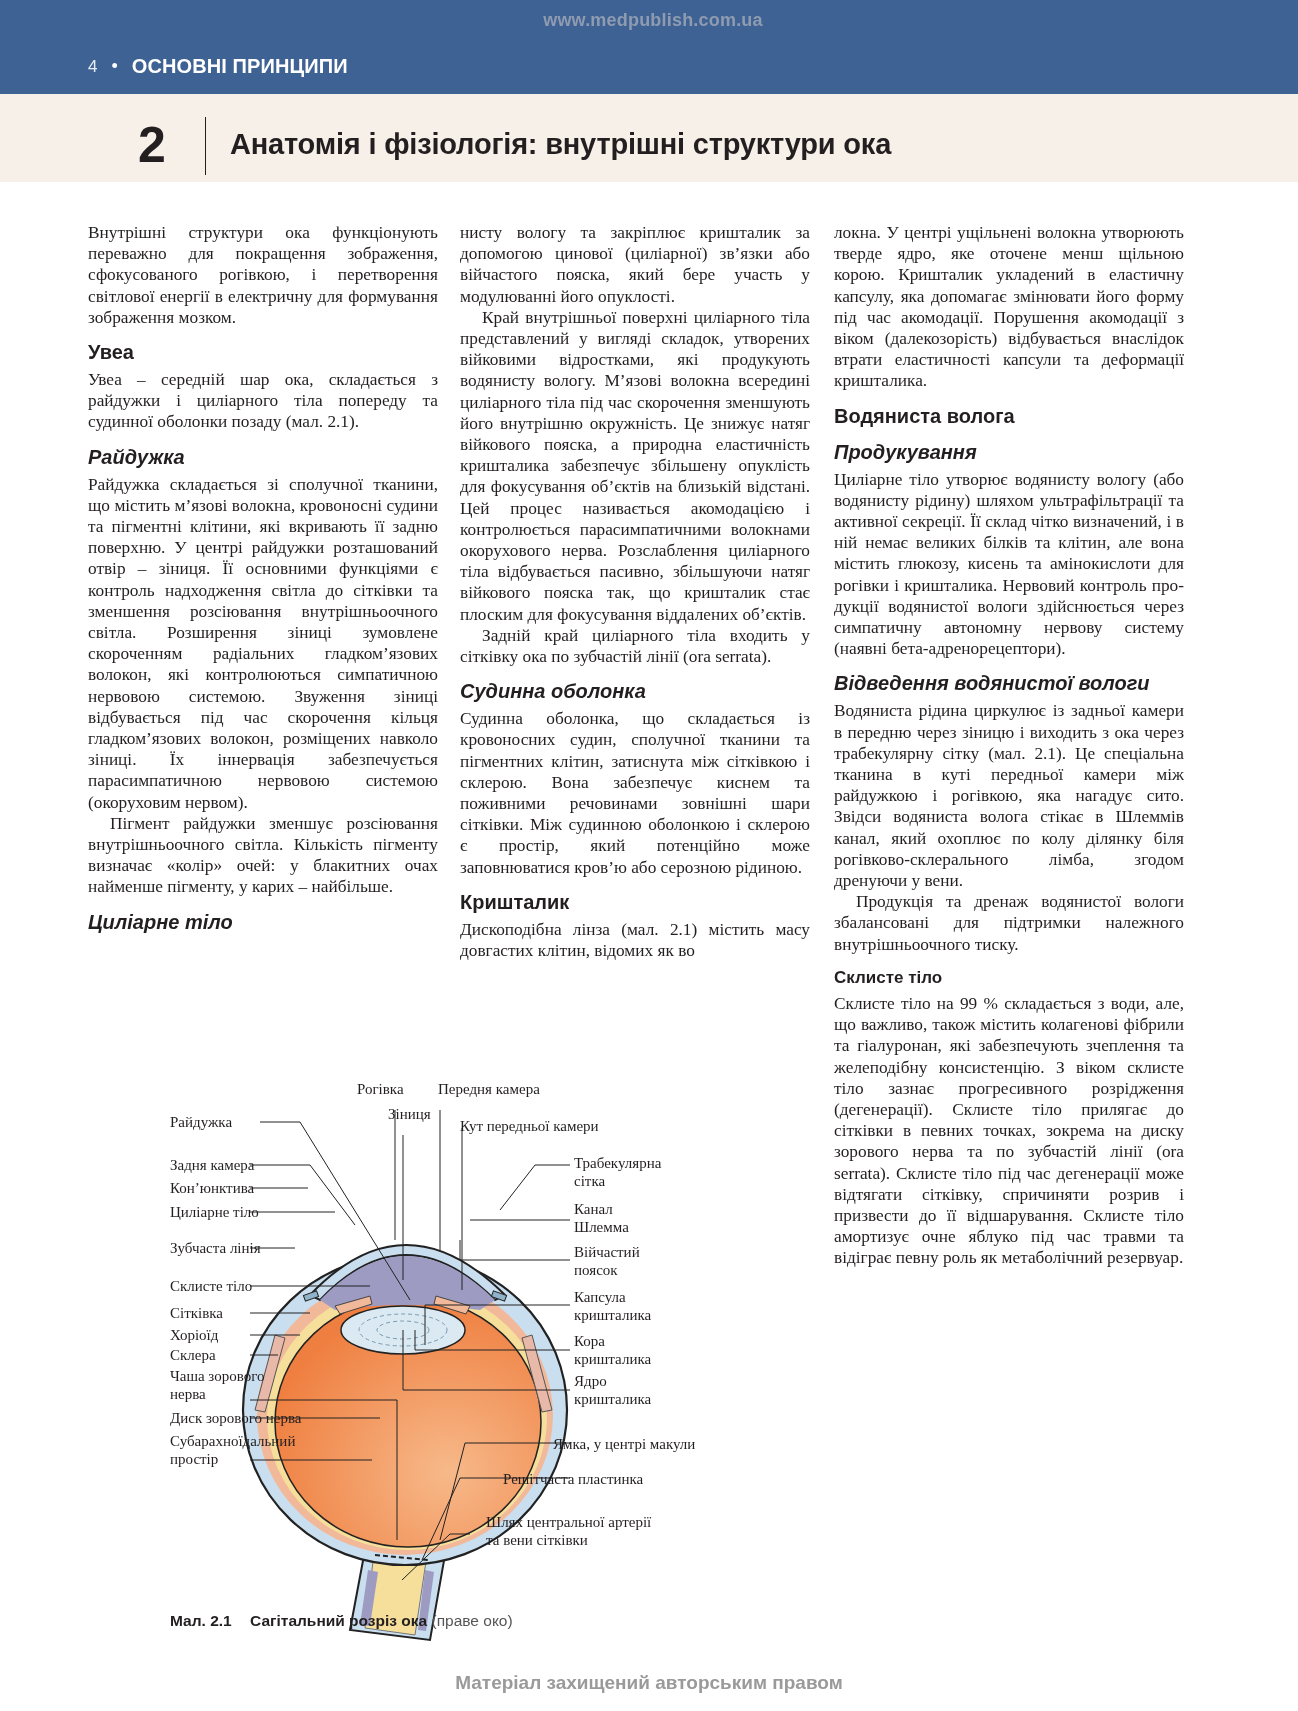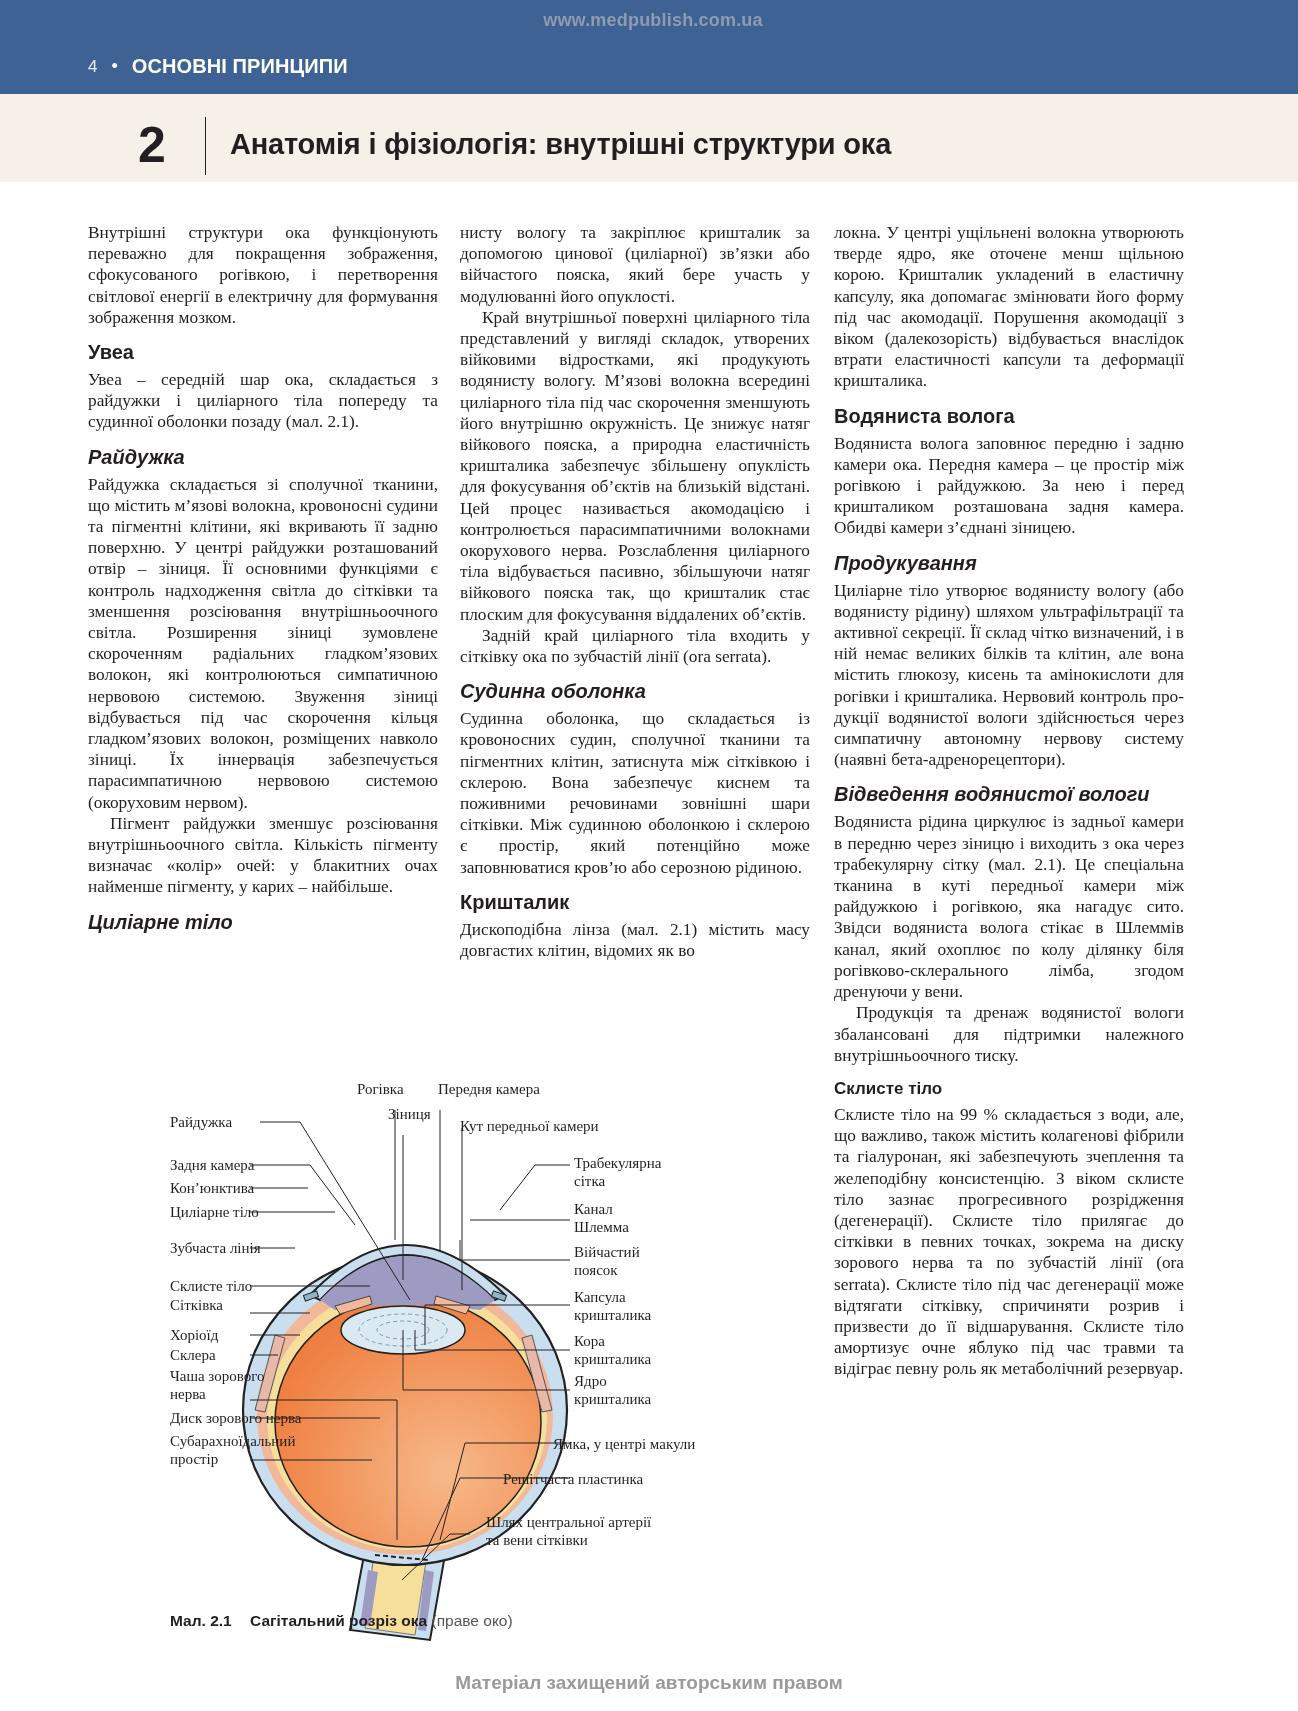--- a/index.html
+++ b/index.html
@@ -78,21 +78,20 @@
   <p class="indent">Задній край циліарного тіла входить у сітківку ока по зубчастій лінії (ora serrata).</p>
   <h3>Судинна оболонка</h3>
   <p>Судинна оболонка, що складається із кровоносних судин, сполучної тканини та пігментних клітин, затиснута між сіт­ківкою і склерою. Вона забезпечує кис­нем та поживними речовинами зовнішні шари сітківки. Між судинною оболон­кою і склерою є простір, який потенцій­но може заповнюватися кров’ю або се­розною рідиною.</p>
   <h2>Кришталик</h2>
   <p>Дископодібна лінза (мал. 2.1) містить масу довгастих клітин, відомих як во­</p>
 </div>
 
 <div class="col col3">
   <p>локна. У центрі ущільнені волокна утво­рюють тверде ядро, яке оточене менш щільною корою. Кришталик укладений в еластичну капсулу, яка допомагає змі­нювати його форму під час акомодації. Порушення акомодації з віком (далеко­зорість) відбувається внаслідок втра­ти еластичності капсули та деформації кришталика.</p>
   <h2>Водяниста волога</h2>
-  <p>Водяниста волога заповнює передню і задню камери ока. Передня камера – це простір між рогівкою і райдужкою. За нею і перед кришталиком розташована задня камера. Обидві камери з’єднані зі­ницею.</p>
   <h3>Продукування</h3>
   <p>Циліарне тіло утворює водянисту вологу (або водянисту рідину) шляхом ультра­фільтрації та активної секреції. Її склад чітко визначений, і в ній немає великих білків та клітин, але вона містить глюко­зу, кисень та амінокислоти для рогівки і кришталика. Нервовий контроль про­дукції водянистої вологи здійснюється через симпатичну автономну нервову систему (наявні бета-адренорецептори).</p>
   <h3>Відведення водянистої вологи</h3>
   <p>Водяниста рідина циркулює із задньої камери в передню через зіницю і ви­ходить з ока через трабекулярну сітку (мал. 2.1). Це спеціальна тканина в куті передньої камери між райдужкою і ро­гівкою, яка нагадує сито. Звідси водяни­ста волога стікає в Шлеммів канал, який охоплює по колу ділянку біля рогівко­во-склерального лімба, згодом дренуючи у вени.</p>
   <p class="indent">Продукція та дренаж водянистої во­логи збалансовані для підтримки нале­жного внутрішньоочного тиску.</p>
   <h4>Склисте тіло</h4>
   <p>Склисте тіло на 99 % складається з води, але, що важливо, також містить колаге­нові фібрили та гіалуронан, які забезпе­чують зчеплення та желеподібну кон­систенцію. З віком склисте тіло зазнає прогресивного розрідження (дегенера­ції). Склисте тіло прилягає до сітківки в певних точках, зокрема на диску зорово­го нерва та по зубчастій лінії (ora serrata). Склисте тіло під час дегенерації може відтягати сітківку, спричиняти розрив і призвести до її відшарування. Склисте тіло амортизує очне яблуко під час трав­ми та відіграє певну роль як метаболіч­ний резервуар.</p>
 </div>
 
 <div class="figure" style="top: 1160px; left: 160px;">
@@ -177,21 +176,21 @@
   <span class="lbl" style="left:414px;top:40px">Канал</span>
   <span class="lbl" style="left:414px;top:58px">Шлемма</span>
   <span class="lbl" style="left:414px;top:83px">Війчастий</span>
   <span class="lbl" style="left:414px;top:101px">поясок</span>
   <span class="lbl" style="left:10px;top:79px">Зубчаста лінія</span>
   <span class="lbl" style="left:414px;top:128px">Капсула</span>
   <span class="lbl" style="left:414px;top:146px">кришталика</span>
   <span class="lbl" style="left:10px;top:117px">Склисте тіло</span>
   <span class="lbl" style="left:414px;top:172px">Кора</span>
   <span class="lbl" style="left:414px;top:190px">кришталика</span>
-  <span class="lbl" style="left:10px;top:136px">Сітківка</span>
+  <span class="lbl" style="left:10px;top:144px">Сітківка</span>
   <span class="lbl" style="left:414px;top:212px">Ядро</span>
   <span class="lbl" style="left:414px;top:230px">кришталика</span>
   <span class="lbl" style="left:10px;top:166px">Хоріоїд</span>
   <span class="lbl" style="left:10px;top:186px">Склера</span>
   <span class="lbl" style="left:10px;top:207px">Чаша зорового</span>
   <span class="lbl" style="left:10px;top:225px">нерва</span>
   <span class="lbl" style="left:10px;top:249px">Диск зорового нерва</span>
   <span class="lbl" style="left:10px;top:272px">Субарахноїдальний</span>
   <span class="lbl" style="left:10px;top:290px">простір</span>
   <span class="lbl" style="left:393px;top:275px">Ямка, у центрі макули</span>

